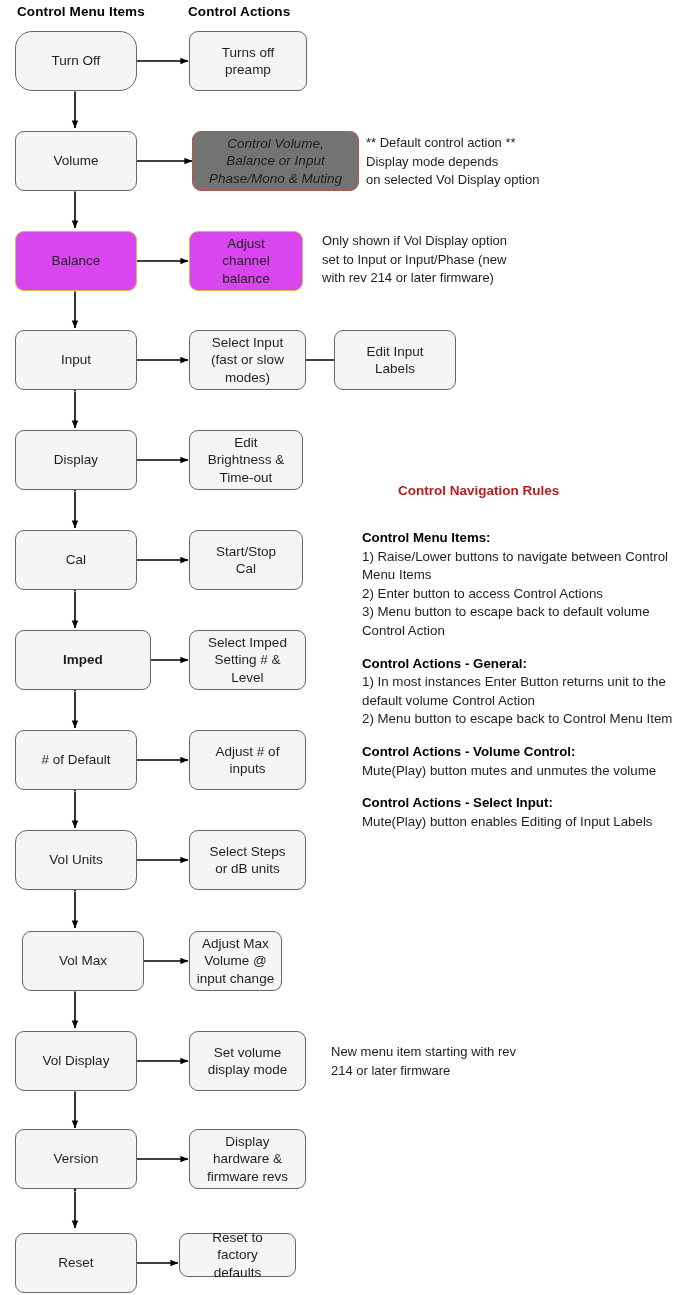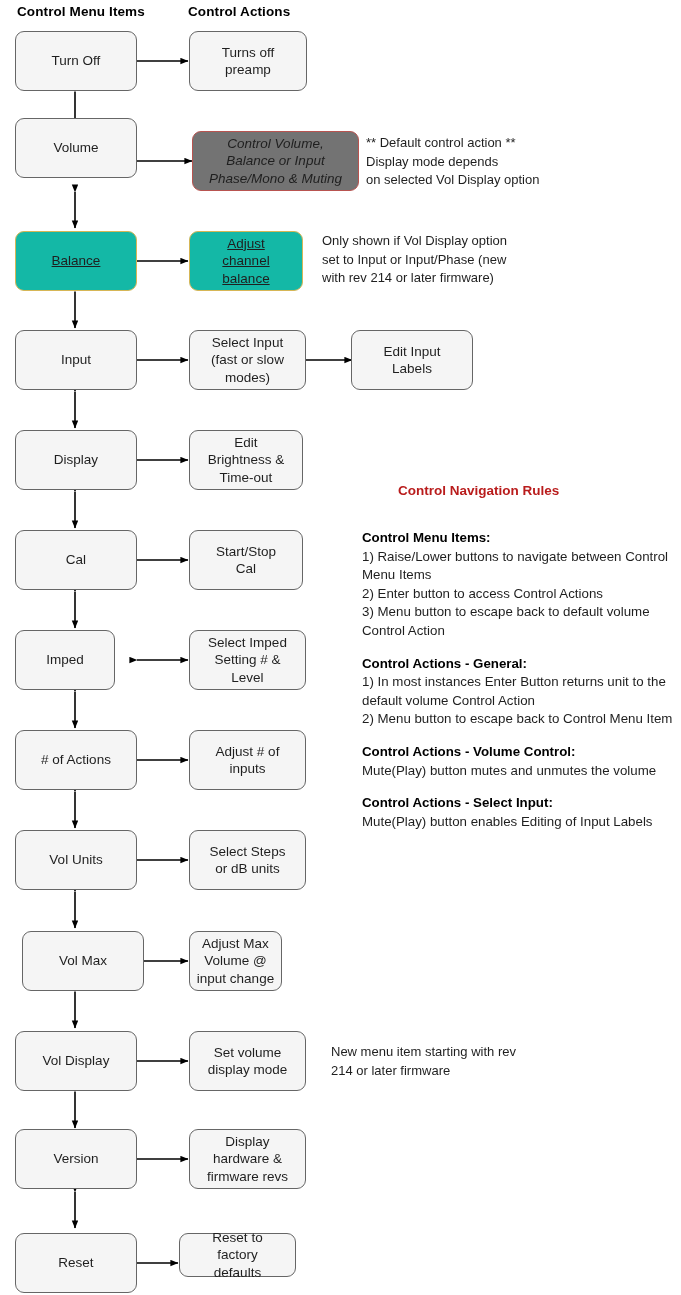--- a/index.html
+++ b/index.html
@@ -21,21 +21,21 @@
     border:1.3px solid #666666;border-radius:9px;
     background:#f5f5f5;
     display:flex;align-items:center;justify-content:center;
     text-align:center;
     font-size:13.5px;line-height:17.5px;color:#1f1f1f;
     padding:2px 4px;
   }
   .node.menu{background:#f5f5f5;}
   .node.action{background:#f5f5f5;}
   .node.red{background:#737373;border-color:#b85450;font-style:italic;}
-  .node.yellow{background:#14b8a6;border-color:#d6b656;text-decoration:underline;}
+  .node.yellow{background:#d946ef;border-color:#d6b656;}
 
   .note{
     position:absolute;font-size:13px;line-height:18.5px;color:#1f1f1f;
     white-space:pre-line;
   }
   .rules-title{
     position:absolute;font-size:13.5px;font-weight:bold;color:#b91c1c;
     white-space:nowrap;
   }
   .rules{
@@ -92,29 +92,29 @@
       <line x1="137" y1="860" x2="188" y2="860"></line>
       <line x1="137" y1="961" x2="188" y2="961"></line>
       <line x1="137" y1="1061" x2="188" y2="1061"></line>
       <line x1="137" y1="1159" x2="188" y2="1159"></line>
       <line x1="137" y1="1263" x2="178" y2="1263"></line>
 
       <line x1="305" y1="360" x2="352" y2="360"></line>
     </g>
   </svg>
 
-  <div class="node menu" style="left:15px;top:31px;width:122px;height:60px;">Turn Off</div>
-  <div class="node menu" style="left:15px;top:118px;width:122px;height:60px;">Volume</div>
+  <div class="node menu" style="left:15px;top:31px;width:122px;height:60px;border-radius:17px;">Turn Off</div>
+  <div class="node menu" style="left:15px;top:131px;width:122px;height:60px;">Volume</div>
   <div class="node yellow" style="left:15px;top:231px;width:122px;height:60px;">Balance</div>
   <div class="node menu" style="left:15px;top:330px;width:122px;height:60px;">Input</div>
   <div class="node menu" style="left:15px;top:430px;width:122px;height:60px;">Display</div>
   <div class="node menu" style="left:15px;top:530px;width:122px;height:60px;">Cal</div>
-  <div class="node menu" style="left:15px;top:630px;width:100px;height:60px;">Imped</div>
-  <div class="node menu" style="left:15px;top:730px;width:122px;height:60px;"># of Actions</div>
-  <div class="node menu" style="left:15px;top:830px;width:122px;height:60px;">Vol Units</div>
+  <div class="node menu" style="left:15px;top:630px;width:136px;height:60px;font-weight:bold;">Imped</div>
+  <div class="node menu" style="left:15px;top:730px;width:122px;height:60px;"># of Default</div>
+  <div class="node menu" style="left:15px;top:830px;width:122px;height:60px;border-radius:12px;">Vol Units</div>
   <div class="node menu" style="left:15px;top:931px;width:122px;height:60px;margin-left:7px;">Vol Max</div>
   <div class="node menu" style="left:15px;top:1031px;width:122px;height:60px;">Vol Display</div>
   <div class="node menu" style="left:15px;top:1129px;width:122px;height:60px;">Version</div>
   <div class="node menu" style="left:15px;top:1233px;width:122px;height:60px;">Reset</div>
 
   <div class="node action" style="left:189px;top:31px;width:118px;height:60px;white-space:pre-line;">Turns off
 preamp</div>
   <div class="node red" style="left:192px;top:131px;width:167px;height:60px;white-space:pre-line;">Control Volume,
 Balance or Input
 Phase/Mono &amp; Muting</div>
@@ -141,21 +141,21 @@
 input change</div>
   <div class="node action" style="left:189px;top:1031px;width:117px;height:60px;white-space:pre-line;">Set volume
 display mode</div>
   <div class="node action" style="left:189px;top:1129px;width:117px;height:60px;white-space:pre-line;">Display
 hardware &amp;
 firmware revs</div>
   <div class="node action" style="left:179px;top:1233px;width:117px;height:44px;white-space:pre-line;">Reset to
 factory
 defaults</div>
 
-  <div class="node action" style="left:351px;top:330px;width:122px;height:60px;white-space:pre-line;">Edit Input
+  <div class="node action" style="left:334px;top:330px;width:122px;height:60px;white-space:pre-line;">Edit Input
 Labels</div>
 
   <div class="note" style="left:366px;top:134px;width:310px;">** Default control action **
 Display mode depends
 on selected Vol Display option</div>
   <div class="note" style="left:322px;top:232px;width:320px;">Only shown if Vol Display option
 set to Input or Input/Phase (new
 with rev 214 or later firmware)</div>
   <div class="note" style="left:331px;top:1043px;width:320px;">New menu item starting with rev
 214 or later firmware</div>

